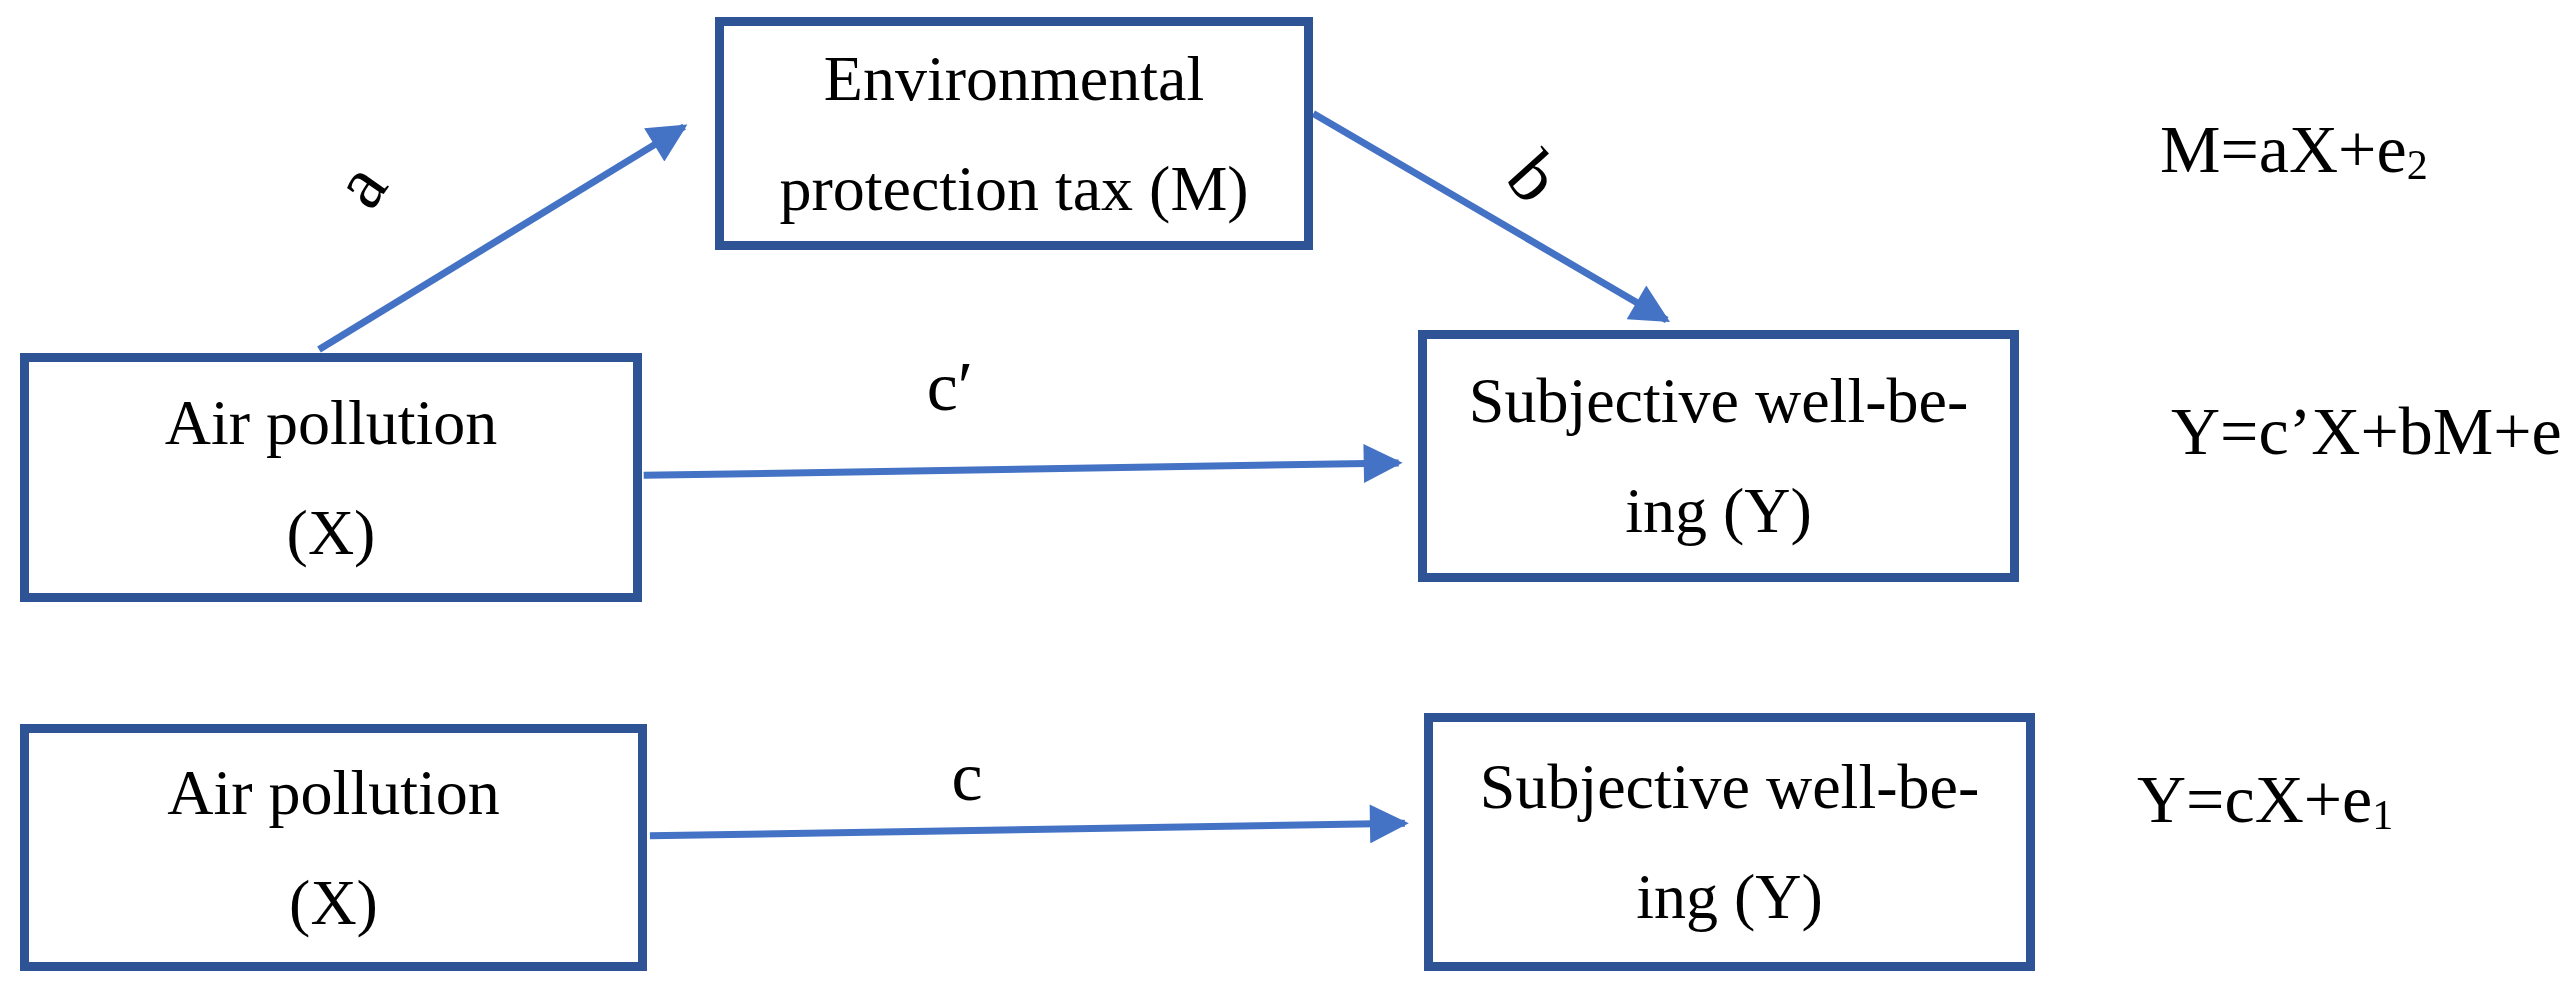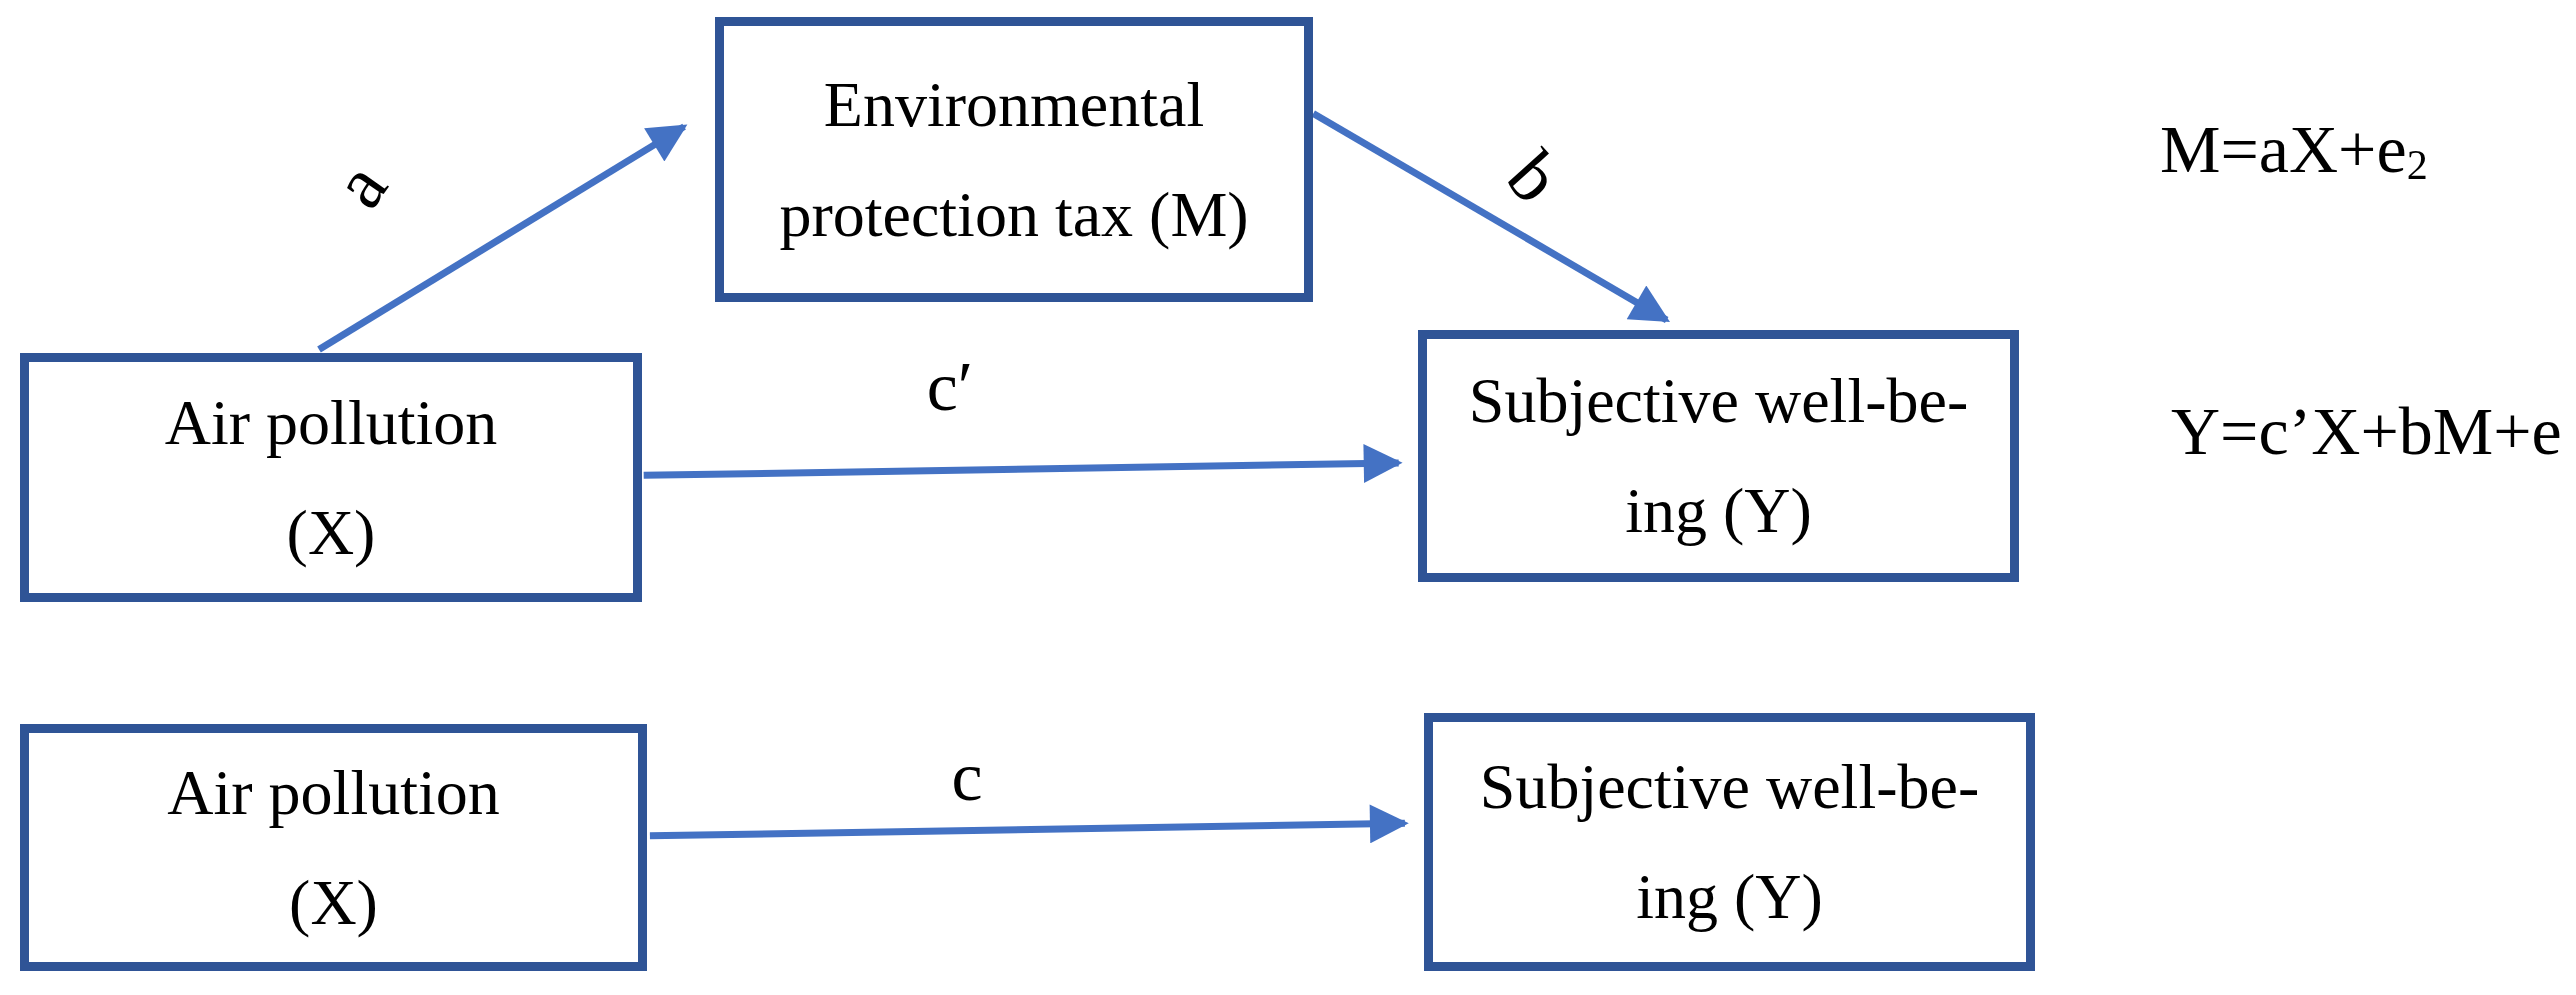--- a/index.html
+++ b/index.html
@@ -23,21 +23,21 @@
     display: flex;
     flex-direction: column;
     align-items: center;
     justify-content: center;
     text-align: center;
     font-size: 64px;
     line-height: 1.0;
     gap: 46px;
     box-sizing: border-box;
   }
-  .box-m  { left: 715px;  top: 17px;  width: 598px; height: 285px; }
+  .box-m  { left: 715px;  top: 17px;  width: 598px; height: 233px; }
   .box-x1 { left: 20px;   top: 353px; width: 622px; height: 249px; }
   .box-y1 { left: 1418px; top: 330px; width: 601px; height: 252px; }
   .box-x2 { left: 20px;   top: 724px; width: 627px; height: 247px; }
   .box-y2 { left: 1424px; top: 713px; width: 611px; height: 258px; }
 
   .arrow-layer {
     position: absolute;
     left: 0; top: 0;
     width: 2576px;
     height: 995px;
@@ -116,15 +116,16 @@
 
   <div class="path-label label-a">a</div>
   <div class="path-label label-b">b</div>
   <div class="path-label label-cp">c′</div>
   <div class="path-label label-c">c</div>
 
   <div class="equation eq-1"><span>M=aX+e</span><sub>2</sub></div>
 
   <div class="equation eq-2"><span>Y=c’X+bM+e</span></div>
 
+  <div class="equation eq-3"><span>Y=cX+e</span><sub>1</sub></div>
 
 </div>
 
 
 </body></html>

